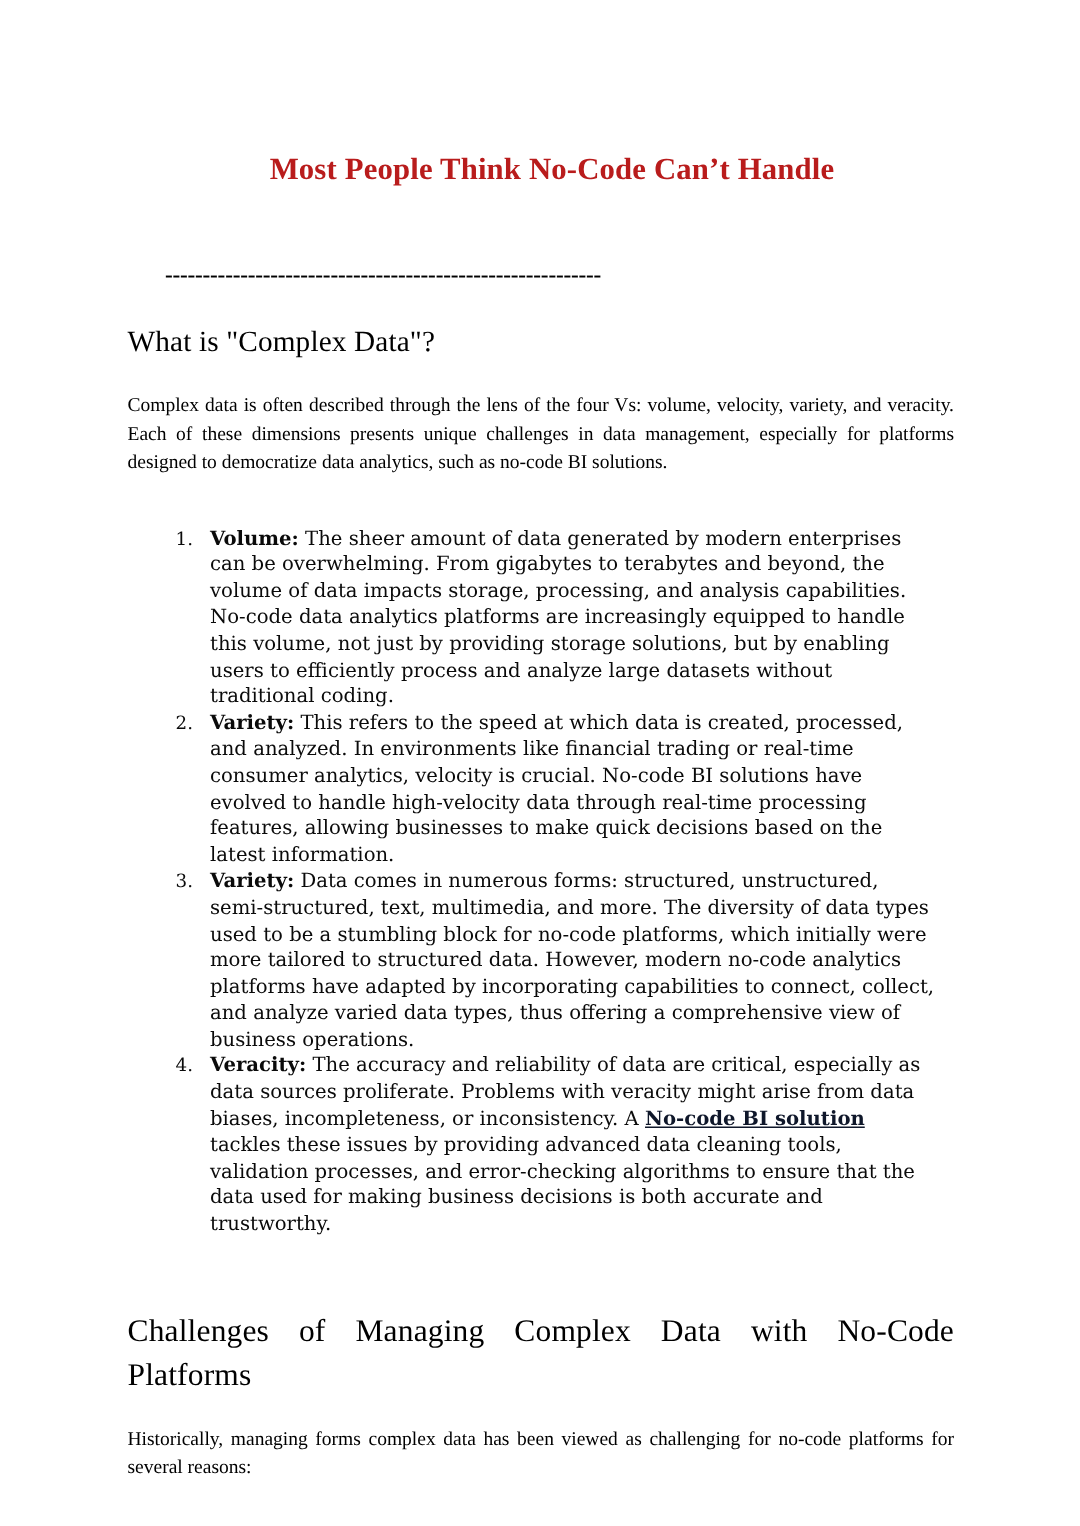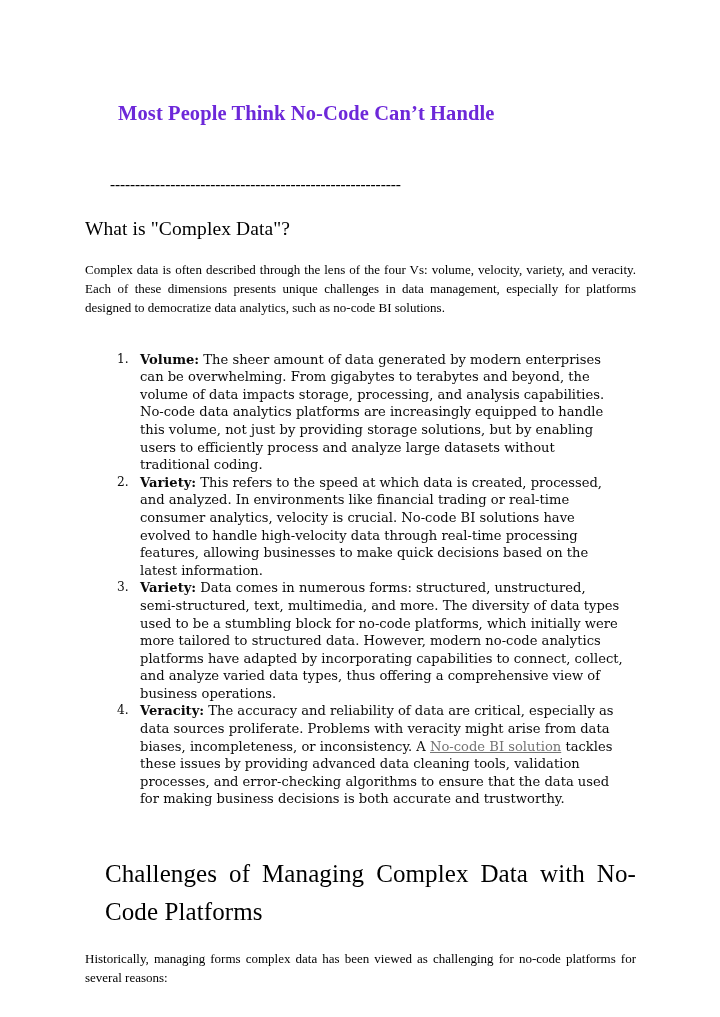--- a/index.html
+++ b/index.html
@@ -29,22 +29,22 @@
   .doc-title {
     position: absolute;
     left: 118px;
     top: 99px;
     width: 500px;
     font-family: "Liberation Serif", "DejaVu Serif", serif;
     font-size: 20.5px;
     font-weight: bold;
     line-height: 29px;
     letter-spacing: 0.1px;
-    text-align: left;
-    color: #6d28d9;
+    text-align: center;
+    color: #b91c1c;
   }
 
   
   .divider {
     position: absolute;
     left: 110px;
     top: 176px;
     width: 510px;
     font-family: "Liberation Serif", "DejaVu Serif", serif;
     font-size: 15.5px;
@@ -70,23 +70,22 @@
     font-weight: normal;
     font-size: 19.5px;
     line-height: 25px;
     letter-spacing: 0.1px;
     color: #000000;
   }
 
   h2.section-heading.justified {
     text-align: justify;
     text-align-last: left;
-    font-size: 25px;
-    line-height: 38px;
-    margin-left: 20px;
+    font-size: 21px;
+    line-height: 29px;
   }
 
   p.body-para {
     margin: 0;
     font-family: "Liberation Serif", "DejaVu Serif", serif;
     font-size: 13px;
     line-height: 19.2px;
     text-align: justify;
     text-align-last: left;
     color: #000000;
@@ -126,22 +125,22 @@
     font-size: 12.2px;
     line-height: 17.6px;
     color: #0a0a0a;
   }
   ol.v-list > li b,
   ol.v-list > li strong {
     font-weight: bold;
   }
 
   a.inline-link {
-    color: #737373;
-    font-weight: normal;
+    color: #0f172a;
+    font-weight: bold;
     text-decoration: underline;
     text-underline-offset: 1px;
   }
 </style>
 </head>
 <body>
 
 <div class="page">
 
   <div class="doc-title">

